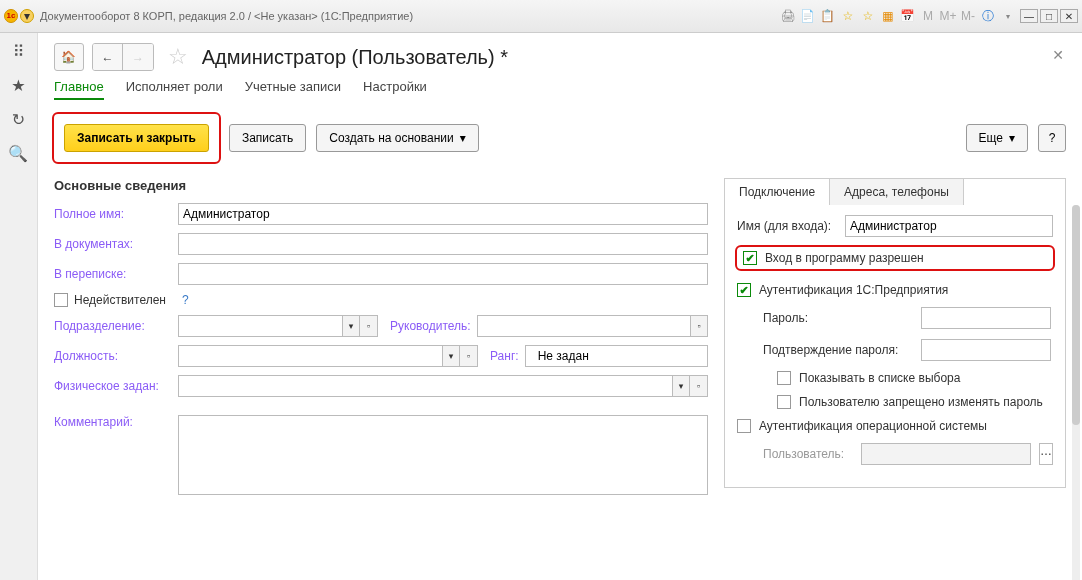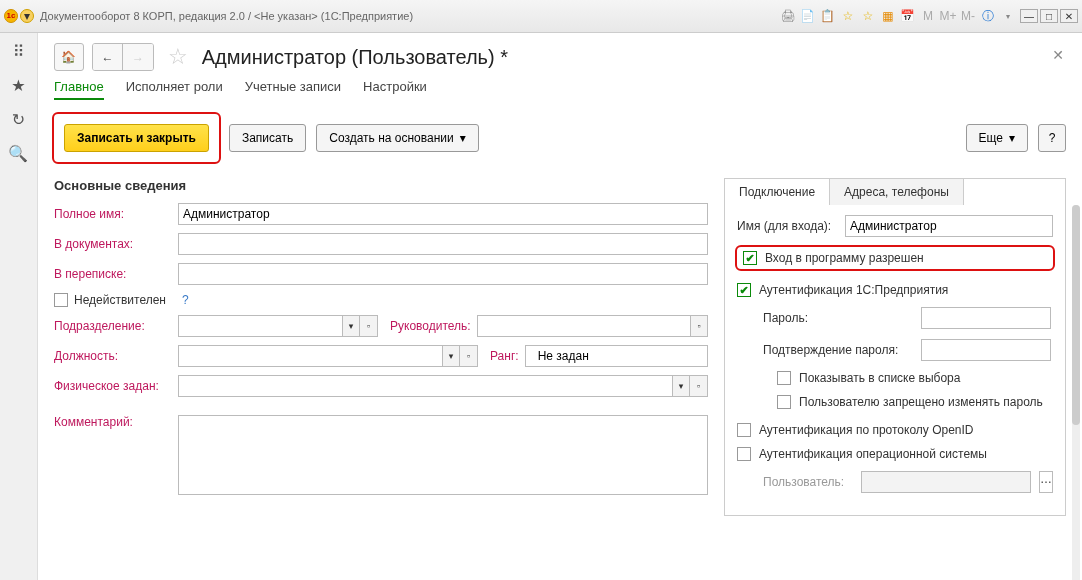--- a/index.html
+++ b/index.html
@@ -30,21 +30,21 @@
 .btn { height:28px; padding:0 12px; border:1px solid #999; background:#f5f5f5; border-radius:3px; font-size:12px; display:inline-flex; align-items:center; gap:6px;}
 .btn.yellow { background:linear-gradient(#ffe24a,#ffcf1b); font-weight:bold; border:1px solid #caa200;}
 .highlight-red { outline:2px solid #d11; border-radius:4px;}
 .toolbar .push-right { margin-left:auto;}
 .btn.sq { width:28px; padding:0; justify-content:center;}
 .section-title { font-weight:bold; font-size:13px; margin-bottom:10px;}
 .columns { display:flex; gap:16px;}
 .col-left { flex:1;}
 .col-right { width:342px;}
 .form-row { display:flex; align-items:center; margin-bottom:8px; gap:6px;}
-.form-row label { width:118px; font-size:12px; color:#be185d;}
+.form-row label { width:118px; font-size:12px; color:#8b5cf6;}
 .input { height:22px; border:1px solid #bbb; background:#fff; padding:0 4px; font-size:12px;}
 .input.flex { flex:1;}
 .combo { display:flex; flex:1;}
 .combo .input { flex:1; border-right:none;}
 .combo .cbtn { width:18px; height:22px; border:1px solid #bbb; background:#f3f3f3; display:inline-flex; align-items:center; justify-content:center; font-size:9px;}
 .combo .cbtn + .cbtn { border-left:none;}
 .chk { width:14px; height:14px; border:1px solid #999; display:inline-flex; align-items:center; justify-content:center; background:#fff;}
 .chk.green { border-color:#0a8a0a;}
 .chk.green::after { content:"✔"; color:#0a8a0a; font-size:11px; font-weight:bold;}
 .help-link { color:#3a7bc8; margin-left:10px;}
@@ -221,24 +221,20 @@
             </div>
             <div class="rrow indent2">
               <span class="chk"></span>
               <span>Показывать в списке выбора</span>
             </div>
             <div class="rrow indent2">
               <span class="chk"></span>
               <span>Пользователю запрещено изменять пароль</span>
             </div>
 
-            <div class="rrow" style="margin-top:14px;">
-              <span class="chk"></span>
-              <span>Аутентификация по протоколу OpenID</span>
-            </div>
             <div class="rrow">
               <span class="chk"></span>
               <span>Аутентификация операционной системы</span>
             </div>
             <div class="rrow indent">
               <label style="width:90px; color:#999;">Пользователь:</label>
               <input class="input flex" disabled="" style="background: rgb(243, 243, 243);">
               <span class="cbtn" style="height:22px; border:1px solid #bbb;">…</span>
             </div>
           </div>

